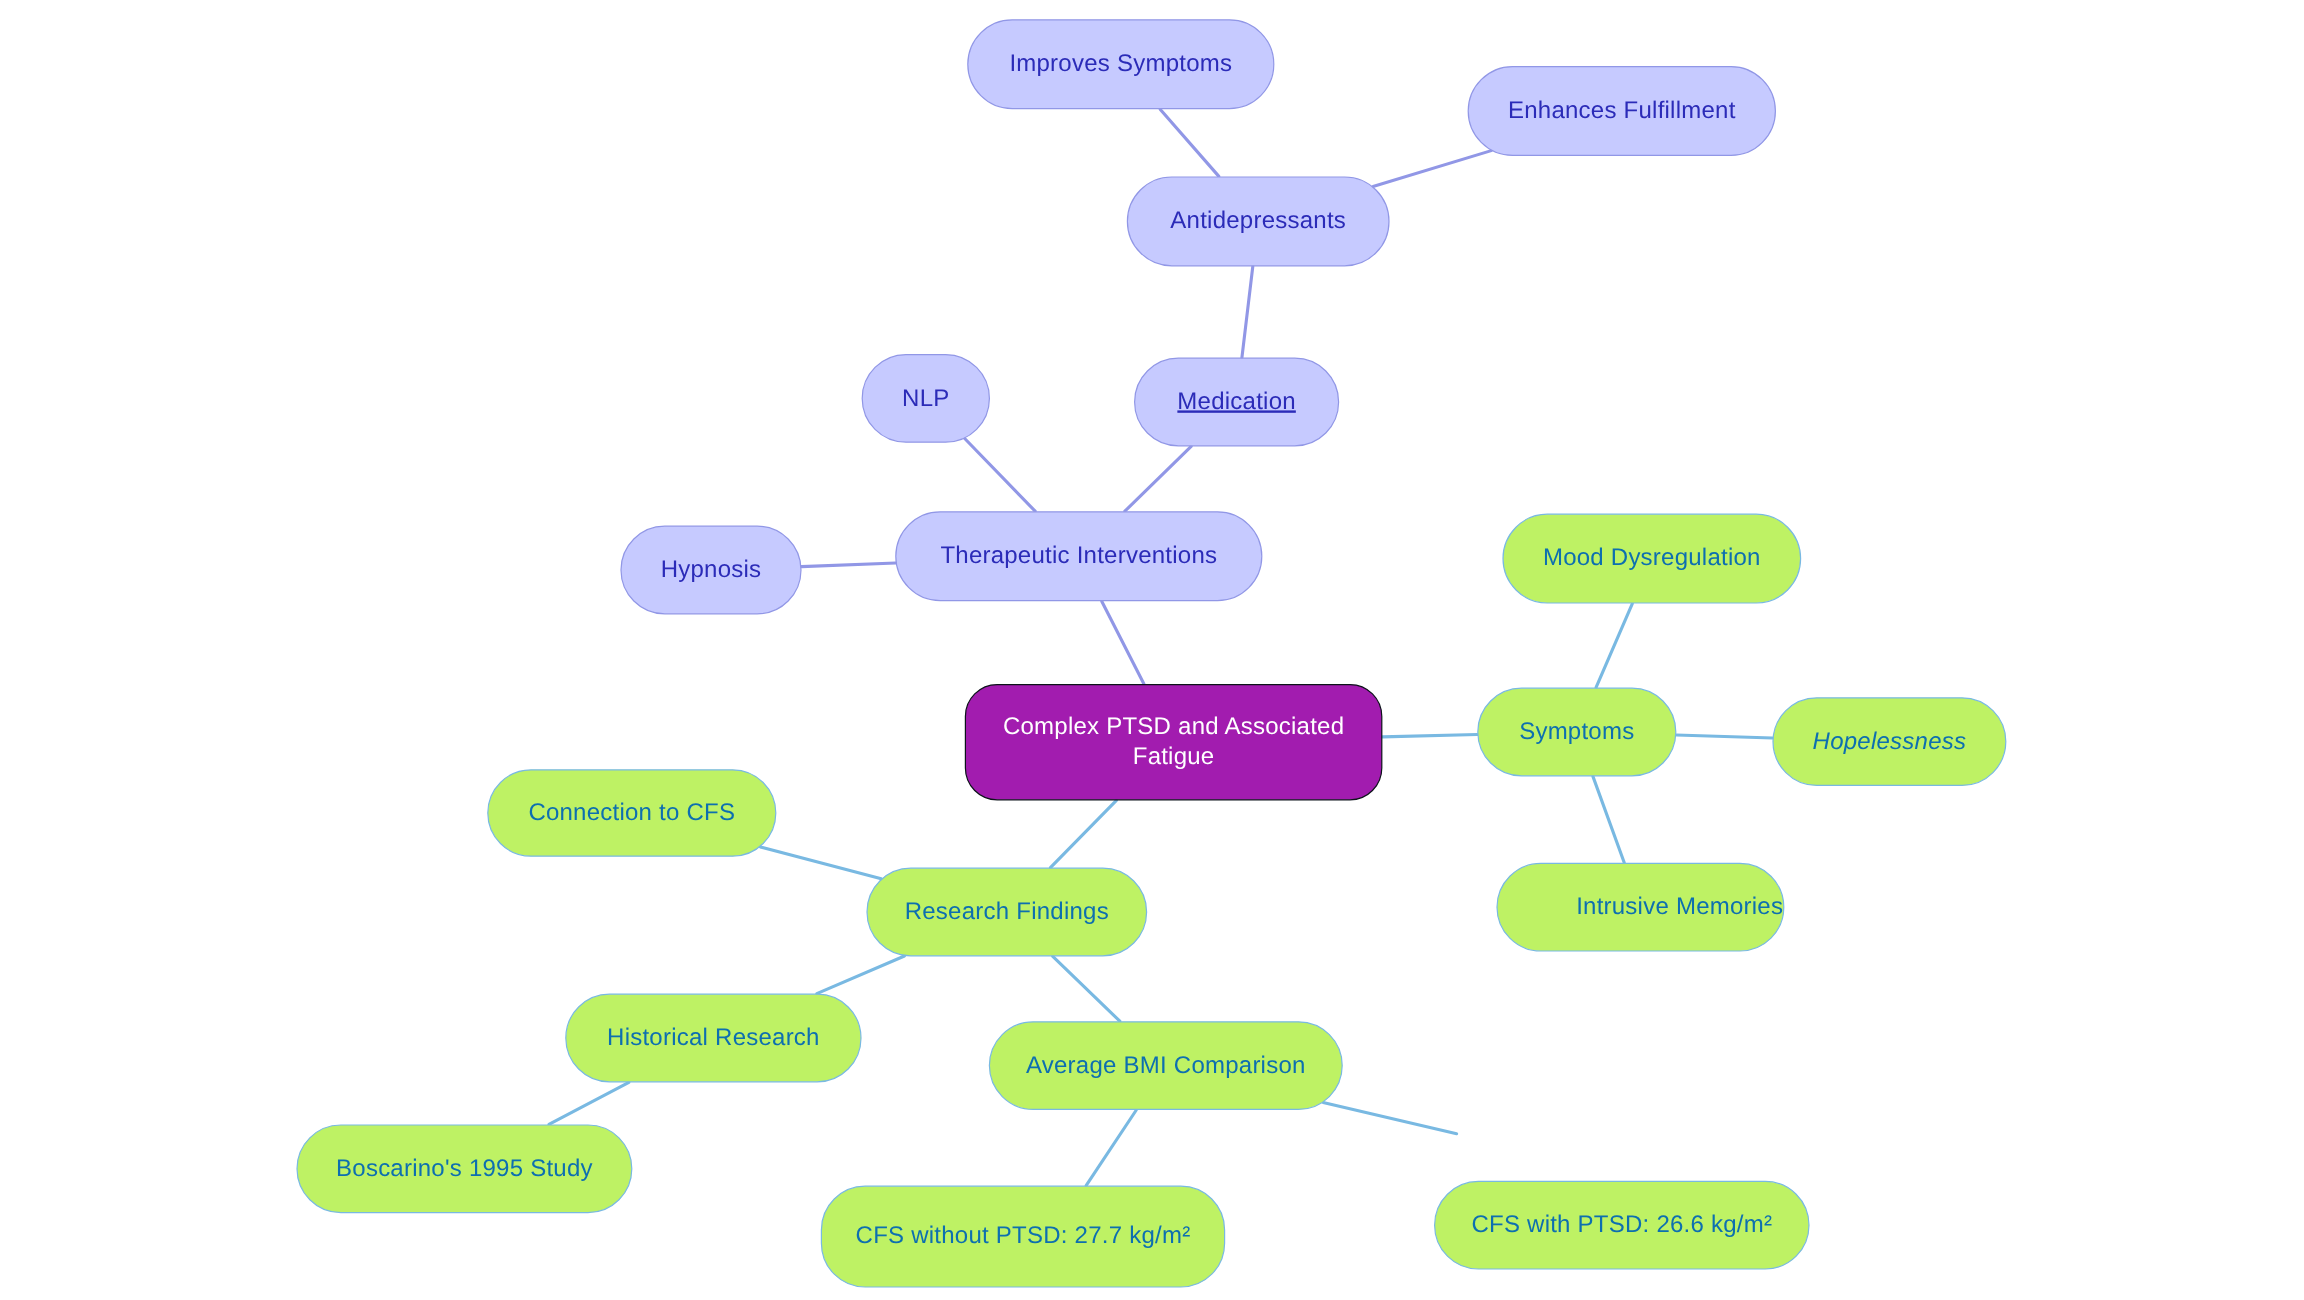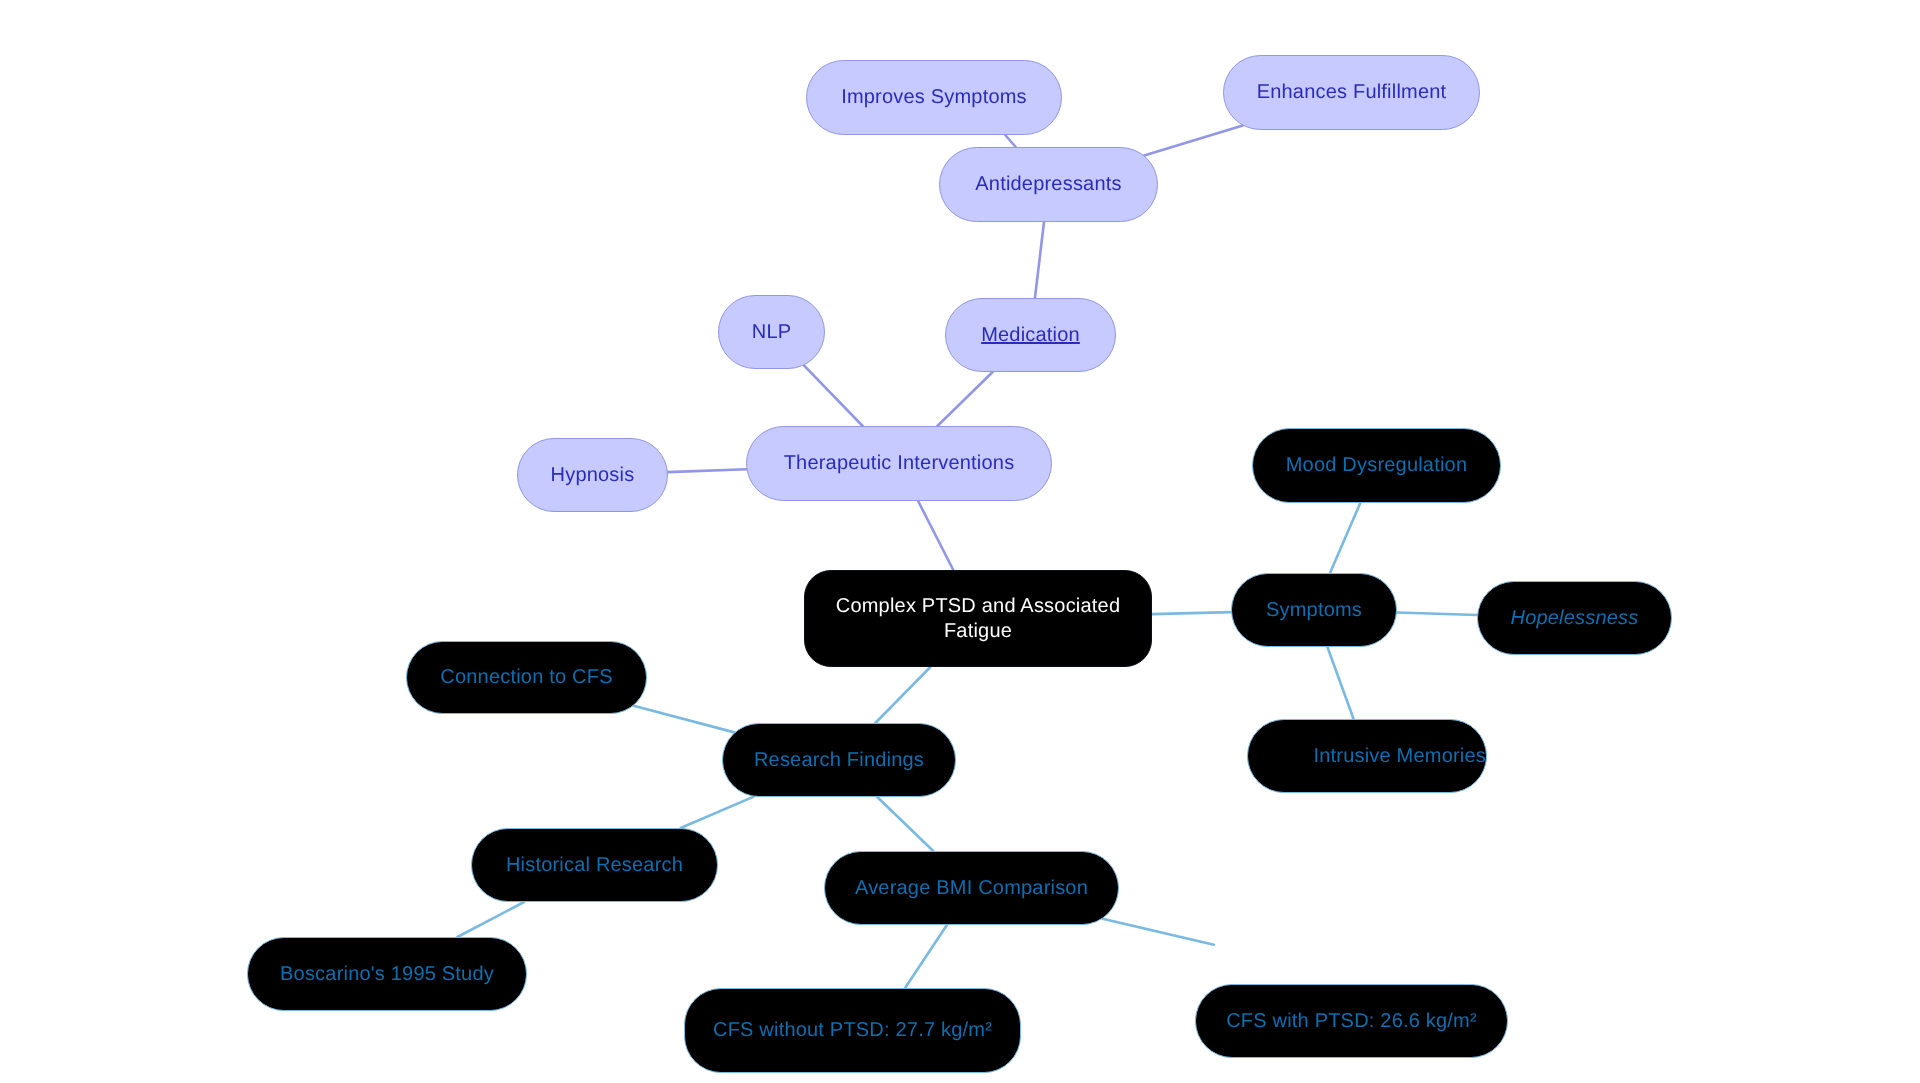--- a/index.html
+++ b/index.html
@@ -6,23 +6,23 @@
   html,body{margin:0;padding:0;}
   body{width:1920px;height:1083px;background:#ffffff;overflow:hidden;
        font-family:"Liberation Sans",sans-serif;
        -webkit-font-smoothing:antialiased;text-rendering:geometricPrecision;}
   #stage{position:relative;width:1920px;height:1083px;background:#ffffff;}
   #edges{position:absolute;left:0;top:0;width:1920px;height:1083px;}
   .node{position:absolute;display:flex;align-items:center;justify-content:center;
         box-sizing:border-box;text-align:center;line-height:1.25;
         font-size:20px;letter-spacing:0.2px;}
   .node .lbl{display:block;white-space:pre-line;}
-  .n-root  {background:#000000;color:#ffffff;border:1px solid #0c121a;border-radius:27px;}
+  .n-root  {background:#a21caf;color:#ffffff;border:1px solid #0c121a;border-radius:27px;}
   .n-purple{background:#c6caff;color:#2b2bb8;border:1.2px solid #9197e6;border-radius:999px;}
-  .n-blue  {background:#000000;color:#0d6fb0;border:1.2px solid #79b9e2;border-radius:999px;}
+  .n-blue  {background:#bef264;color:#0d6fb0;border:1.2px solid #79b9e2;border-radius:999px;}
 </style>
 </head>
 <body>
 
 <div id="stage">
   <svg id="edges" viewBox="0 0 1920 1083">
       <path d="M 953.28 570.00 L 918.11 501.00" stroke="#9197e6" stroke-width="2.6" stroke-linecap="round" fill="none"></path>
       <path d="M 862.64 426.00 L 803.90 365.41" stroke="#9197e6" stroke-width="2.6" stroke-linecap="round" fill="none"></path>
       <path d="M 746.44 469.22 L 667.89 472.17" stroke="#9197e6" stroke-width="2.6" stroke-linecap="round" fill="none"></path>
       <path d="M 937.38 426.00 L 992.64 372.00" stroke="#9197e6" stroke-width="2.6" stroke-linecap="round" fill="none"></path>
@@ -38,21 +38,21 @@
       <path d="M 753.72 796.62 L 680.66 828.00" stroke="#79b9e2" stroke-width="2.6" stroke-linecap="round" fill="none"></path>
       <path d="M 524.06 902.00 L 457.44 937.00" stroke="#79b9e2" stroke-width="2.6" stroke-linecap="round" fill="none"></path>
       <path d="M 877.30 797.00 L 933.20 851.00" stroke="#79b9e2" stroke-width="2.6" stroke-linecap="round" fill="none"></path>
       <path d="M 946.92 925.00 L 905.08 988.00" stroke="#79b9e2" stroke-width="2.6" stroke-linecap="round" fill="none"></path>
       <path d="M 1102.63 918.71 L 1213.85 944.76" stroke="#79b9e2" stroke-width="2.6" stroke-linecap="round" fill="none"></path>
     </svg>
 <div class="node n-root" style="left: 804px; top: 570px; width: 348px; height: 97px; border-radius: 27px;">
       <span class="lbl">Complex PTSD and Associated
 Fatigue</span>
     </div>
-    <div class="node n-purple" style="left: 806px; top: 16px; width: 256px; height: 75px; border-radius: 37.5px; margin-top: 44px;">
+    <div class="node n-purple" style="left: 806px; top: 16px; width: 256px; height: 75px; border-radius: 37.5px;">
       <span class="lbl">Improves Symptoms</span>
     </div>
     <div class="node n-purple" style="left: 1223px; top: 55px; width: 257px; height: 75px; border-radius: 37.5px;">
       <span class="lbl">Enhances Fulfillment</span>
     </div>
     <div class="node n-purple" style="left: 939px; top: 147px; width: 219px; height: 75px; border-radius: 37.5px;">
       <span class="lbl">Antidepressants</span>
     </div>
     <div class="node n-purple" style="left: 945px; top: 298px; width: 171px; height: 74px; border-radius: 37px; text-decoration: underline;">
       <span class="lbl">Medication</span>

